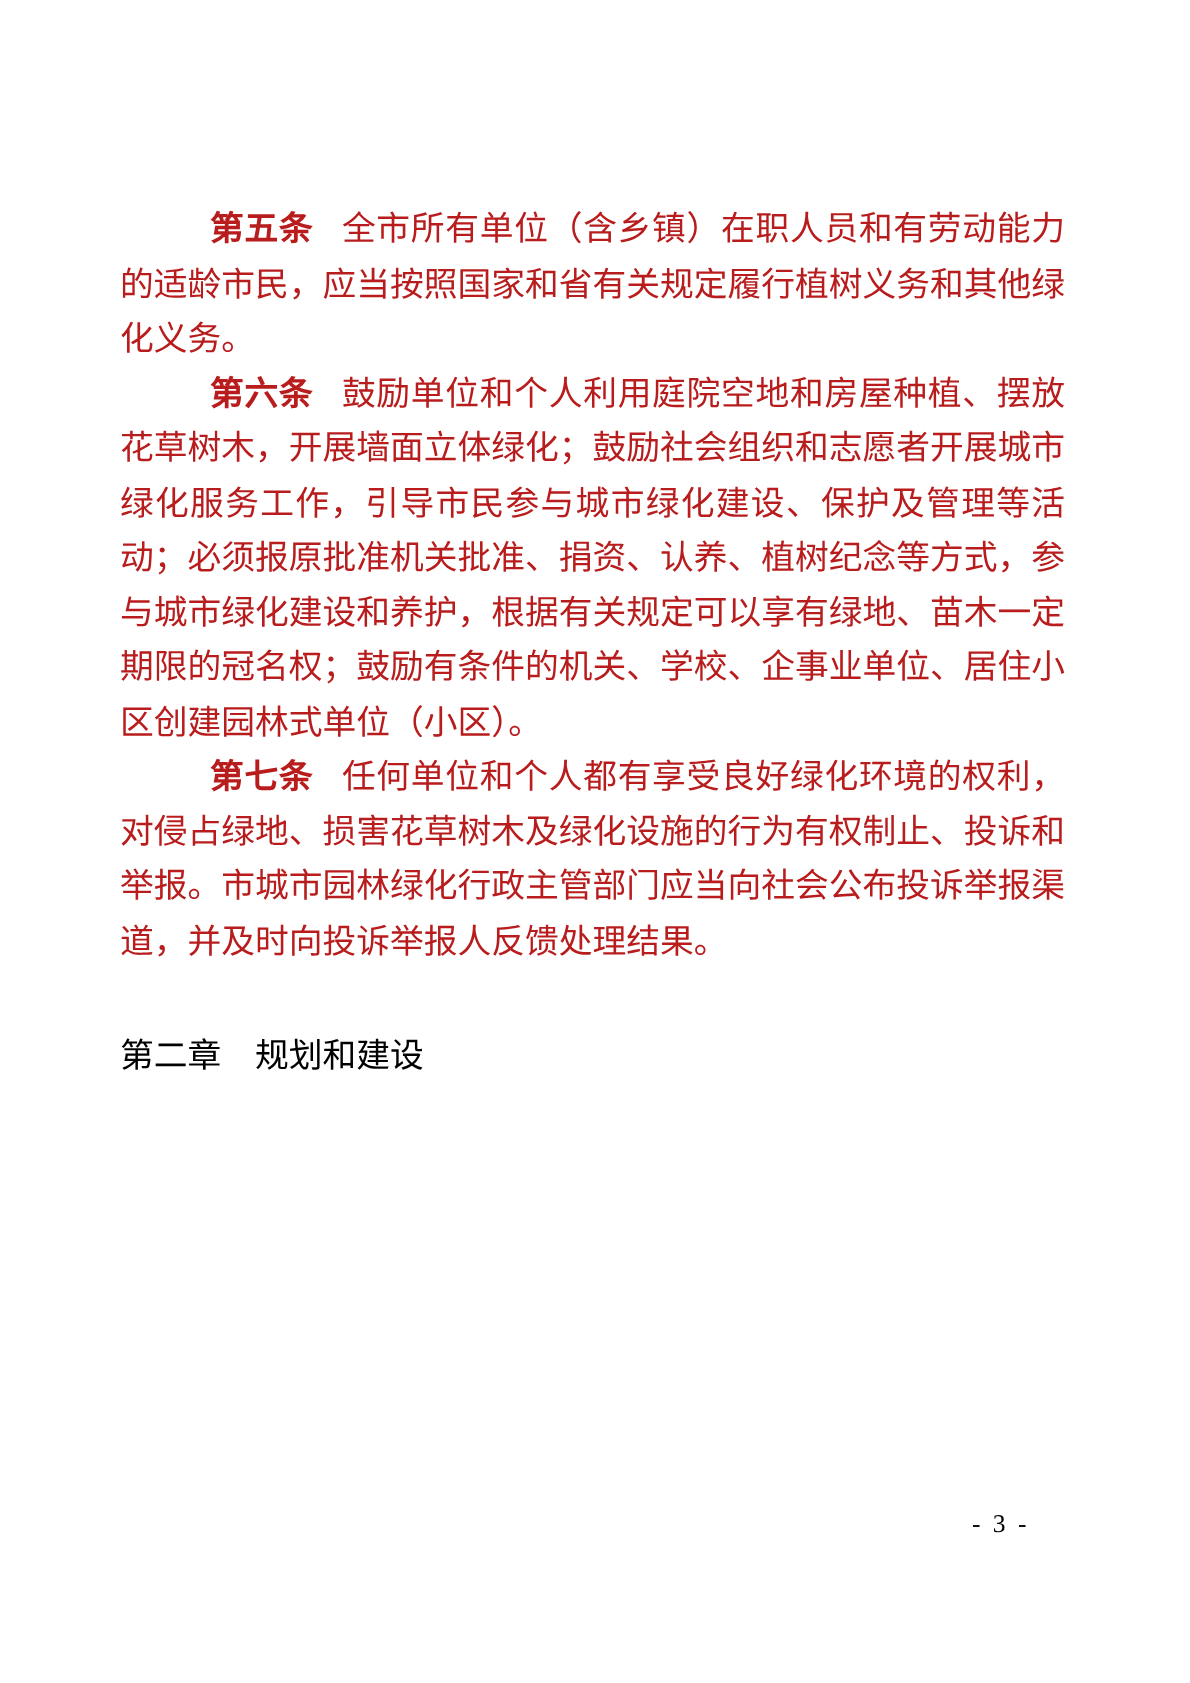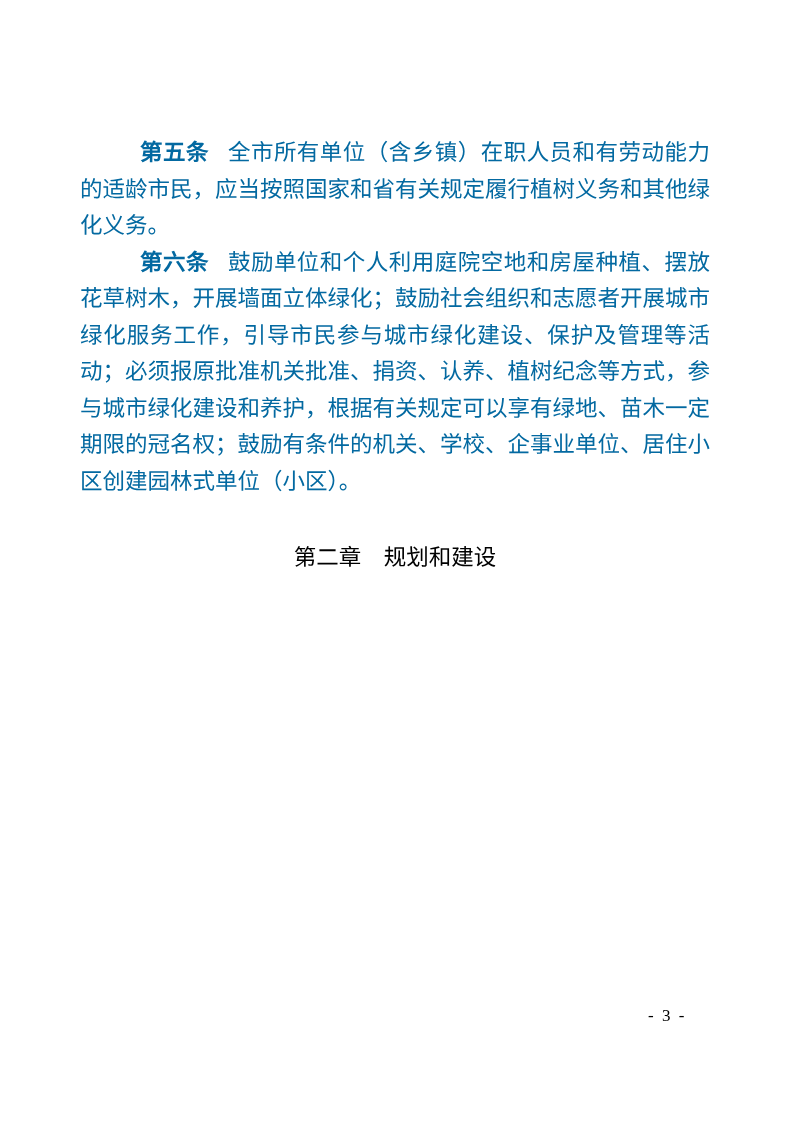--- a/index.html
+++ b/index.html
@@ -26,32 +26,32 @@
     width: 630px;
     color: #000000;
   }
   p.para {
     margin: 0;
     font-size: 22.5px;
     line-height: 36.5px;
     text-align: justify;
     text-justify: inter-ideograph;
     text-indent: 60px;
-    color: #0369a1;
+    color: #b91c1c;
   }
   .article-label {
     font-weight: bold;
     margin-right: 19px;
   }
   h2.chapter {
     margin: 40px 0 0 0;
     font-size: 22.5px;
     line-height: 36.5px;
     font-weight: normal;
-    text-align: center;
+    text-align: left;
     text-indent: 0;
     color: #000000;
   }
   .page-number {
     position: absolute;
     left: 648px;
     top: 1006px;
     font-family: "Liberation Serif", "DejaVu Serif", serif;
     font-size: 17px;
     letter-spacing: 2px;
@@ -62,20 +62,21 @@
 </head>
 <body>
 
 <div class="page">
   <div class="text-block">
 
     <p class="para"><span class="article-label">第五条</span><span class="article-text">全市所有单位（含乡镇）在职人员和有劳动能力的适龄市民，应当按照国家和省有关规定履行植树义务和其他绿化义务。</span></p>
 
     <p class="para"><span class="article-label">第六条</span><span class="article-text">鼓励单位和个人利用庭院空地和房屋种植、摆放花草树木，开展墙面立体绿化；鼓励社会组织和志愿者开展城市绿化服务工作，引导市民参与城市绿化建设、保护及管理等活动；必须报原批准机关批准、捐资、认养、植树纪念等方式，参与城市绿化建设和养护，根据有关规定可以享有绿地、苗木一定期限的冠名权；鼓励有条件的机关、学校、企事业单位、居住小区创建园林式单位（小区）。</span></p>
 
+    <p class="para"><span class="article-label">第七条</span><span class="article-text">任何单位和个人都有享受良好绿化环境的权利，对侵占绿地、损害花草树木及绿化设施的行为有权制止、投诉和举报。市城市园林绿化行政主管部门应当向社会公布投诉举报渠道，并及时向投诉举报人反馈处理结果。</span></p>
 
     <h2 class="chapter">第二章　规划和建设</h2>
 
 
 
   </div>
 
   <div class="page-number">- 3 -</div>
 </div>
 

